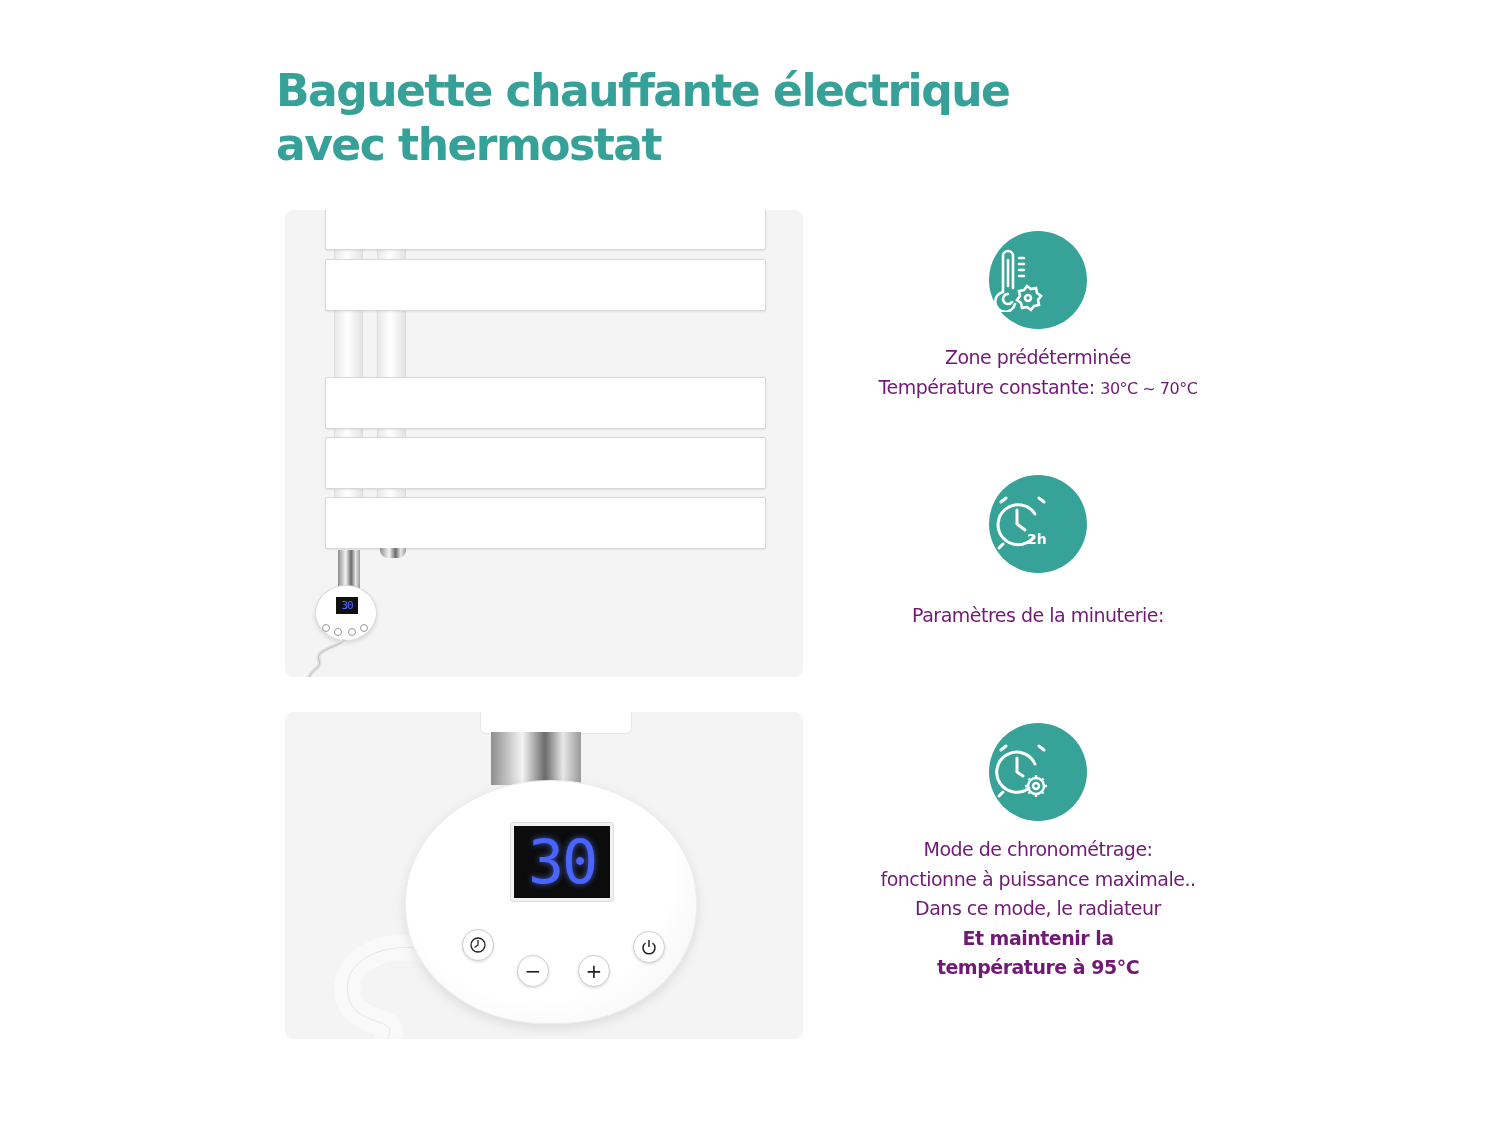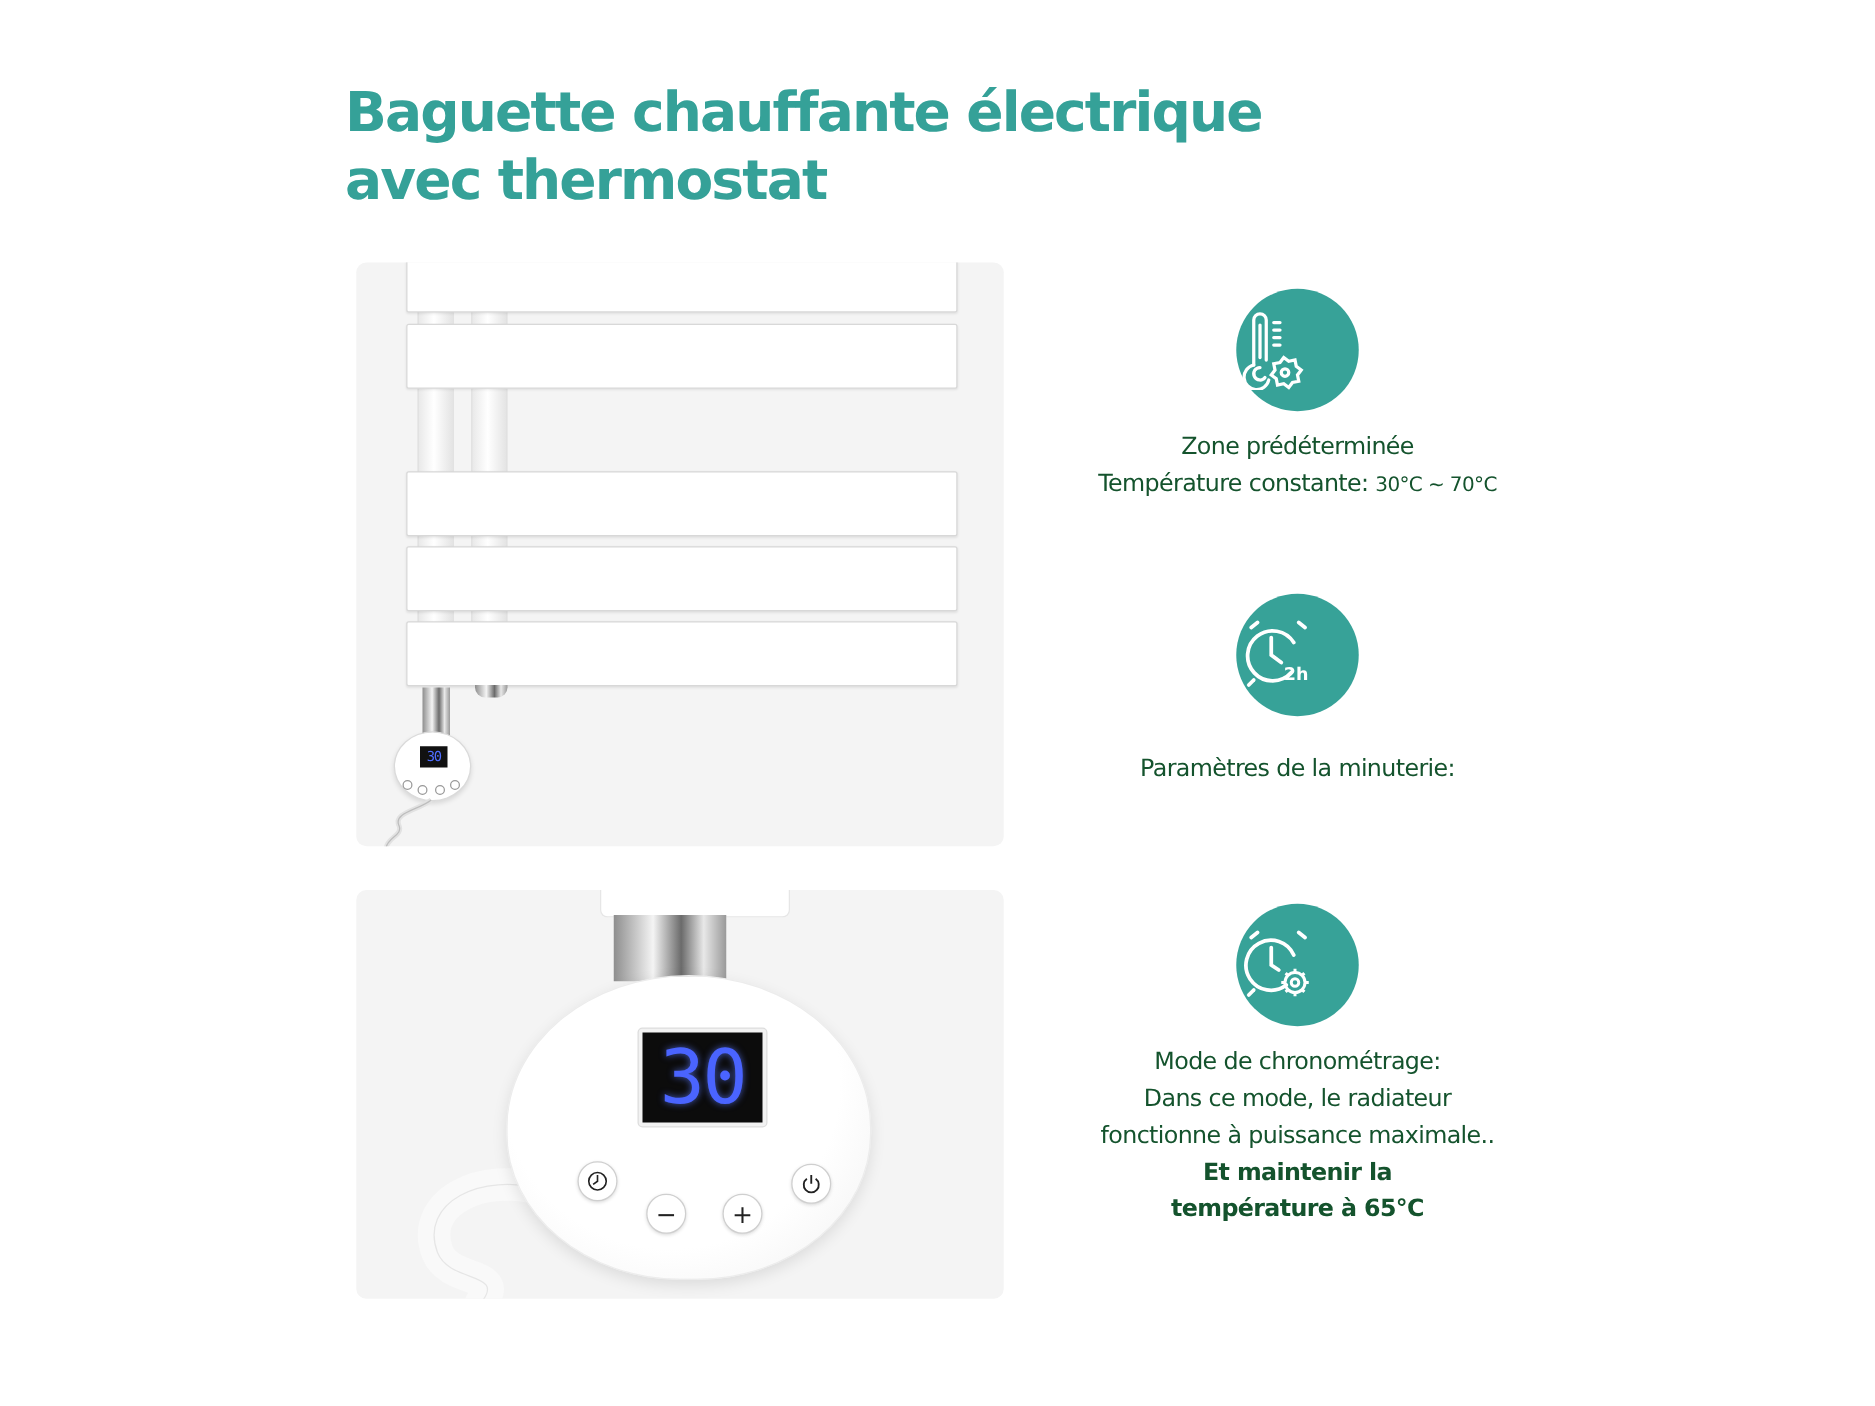--- a/index.html
+++ b/index.html
@@ -75,21 +75,21 @@
     display: flex; align-items: center; justify-content: center;
     font-size: 20px; color: #222; line-height: 1;
   }
 
   
   .feature { position: absolute; left: 838px; width: 400px; text-align: center; }
   .icon-circle {
     width: 98px; height: 98px; border-radius: 50%; background: #37a298;
     margin: 0 auto; display: flex; align-items: center; 
   }
-  .ftext { font-size: 19px; line-height: 29.5px; color: #14532d; letter-spacing: -0.5px; }
+  .ftext { font-size: 19px; line-height: 29.5px; color: #701a75; letter-spacing: -0.5px; }
   .strong { font-weight: bold; }
   .f1 { top: 231px; }
   .f2 { top: 475px; }
   .f3 { top: 723px; }
   .f1 .texts { margin-top: 14px; }
   .f2 .texts { margin-top: 28px; }
   .f3 .texts { margin-top: 14px; }
 </style>
 </head>
 <body>
@@ -207,18 +207,18 @@
       </g>
       <g stroke="#fff" stroke-width="2.4" fill="none">
         <circle cx="47" cy="46" r="8"></circle>
         <circle cx="47" cy="46" r="3"></circle>
         <path d="M47 35 V38 M47 54 V57 M36 46 H39 M55 46 H58 M39.5 38.5 L41.5 40.5 M52.5 51.5 L54.5 53.5 M39.5 53.5 L41.5 51.5 M52.5 40.5 L54.5 38.5"></path>
       </g>
     </svg>
   </div>
   <div class="texts">
     <div class="ftext">Mode de chronométrage:</div>
+    <div class="ftext">fonctionne à puissance maximale..</div>
     <div class="ftext">Dans ce mode, le radiateur</div>
-    <div class="ftext">fonctionne à puissance maximale..</div>
     <div class="ftext strong">Et maintenir la</div>
-    <div class="ftext strong">température à 65°C</div>
+    <div class="ftext strong">température à 95°C</div>
   </div>
 </div>
 
 </body></html>

